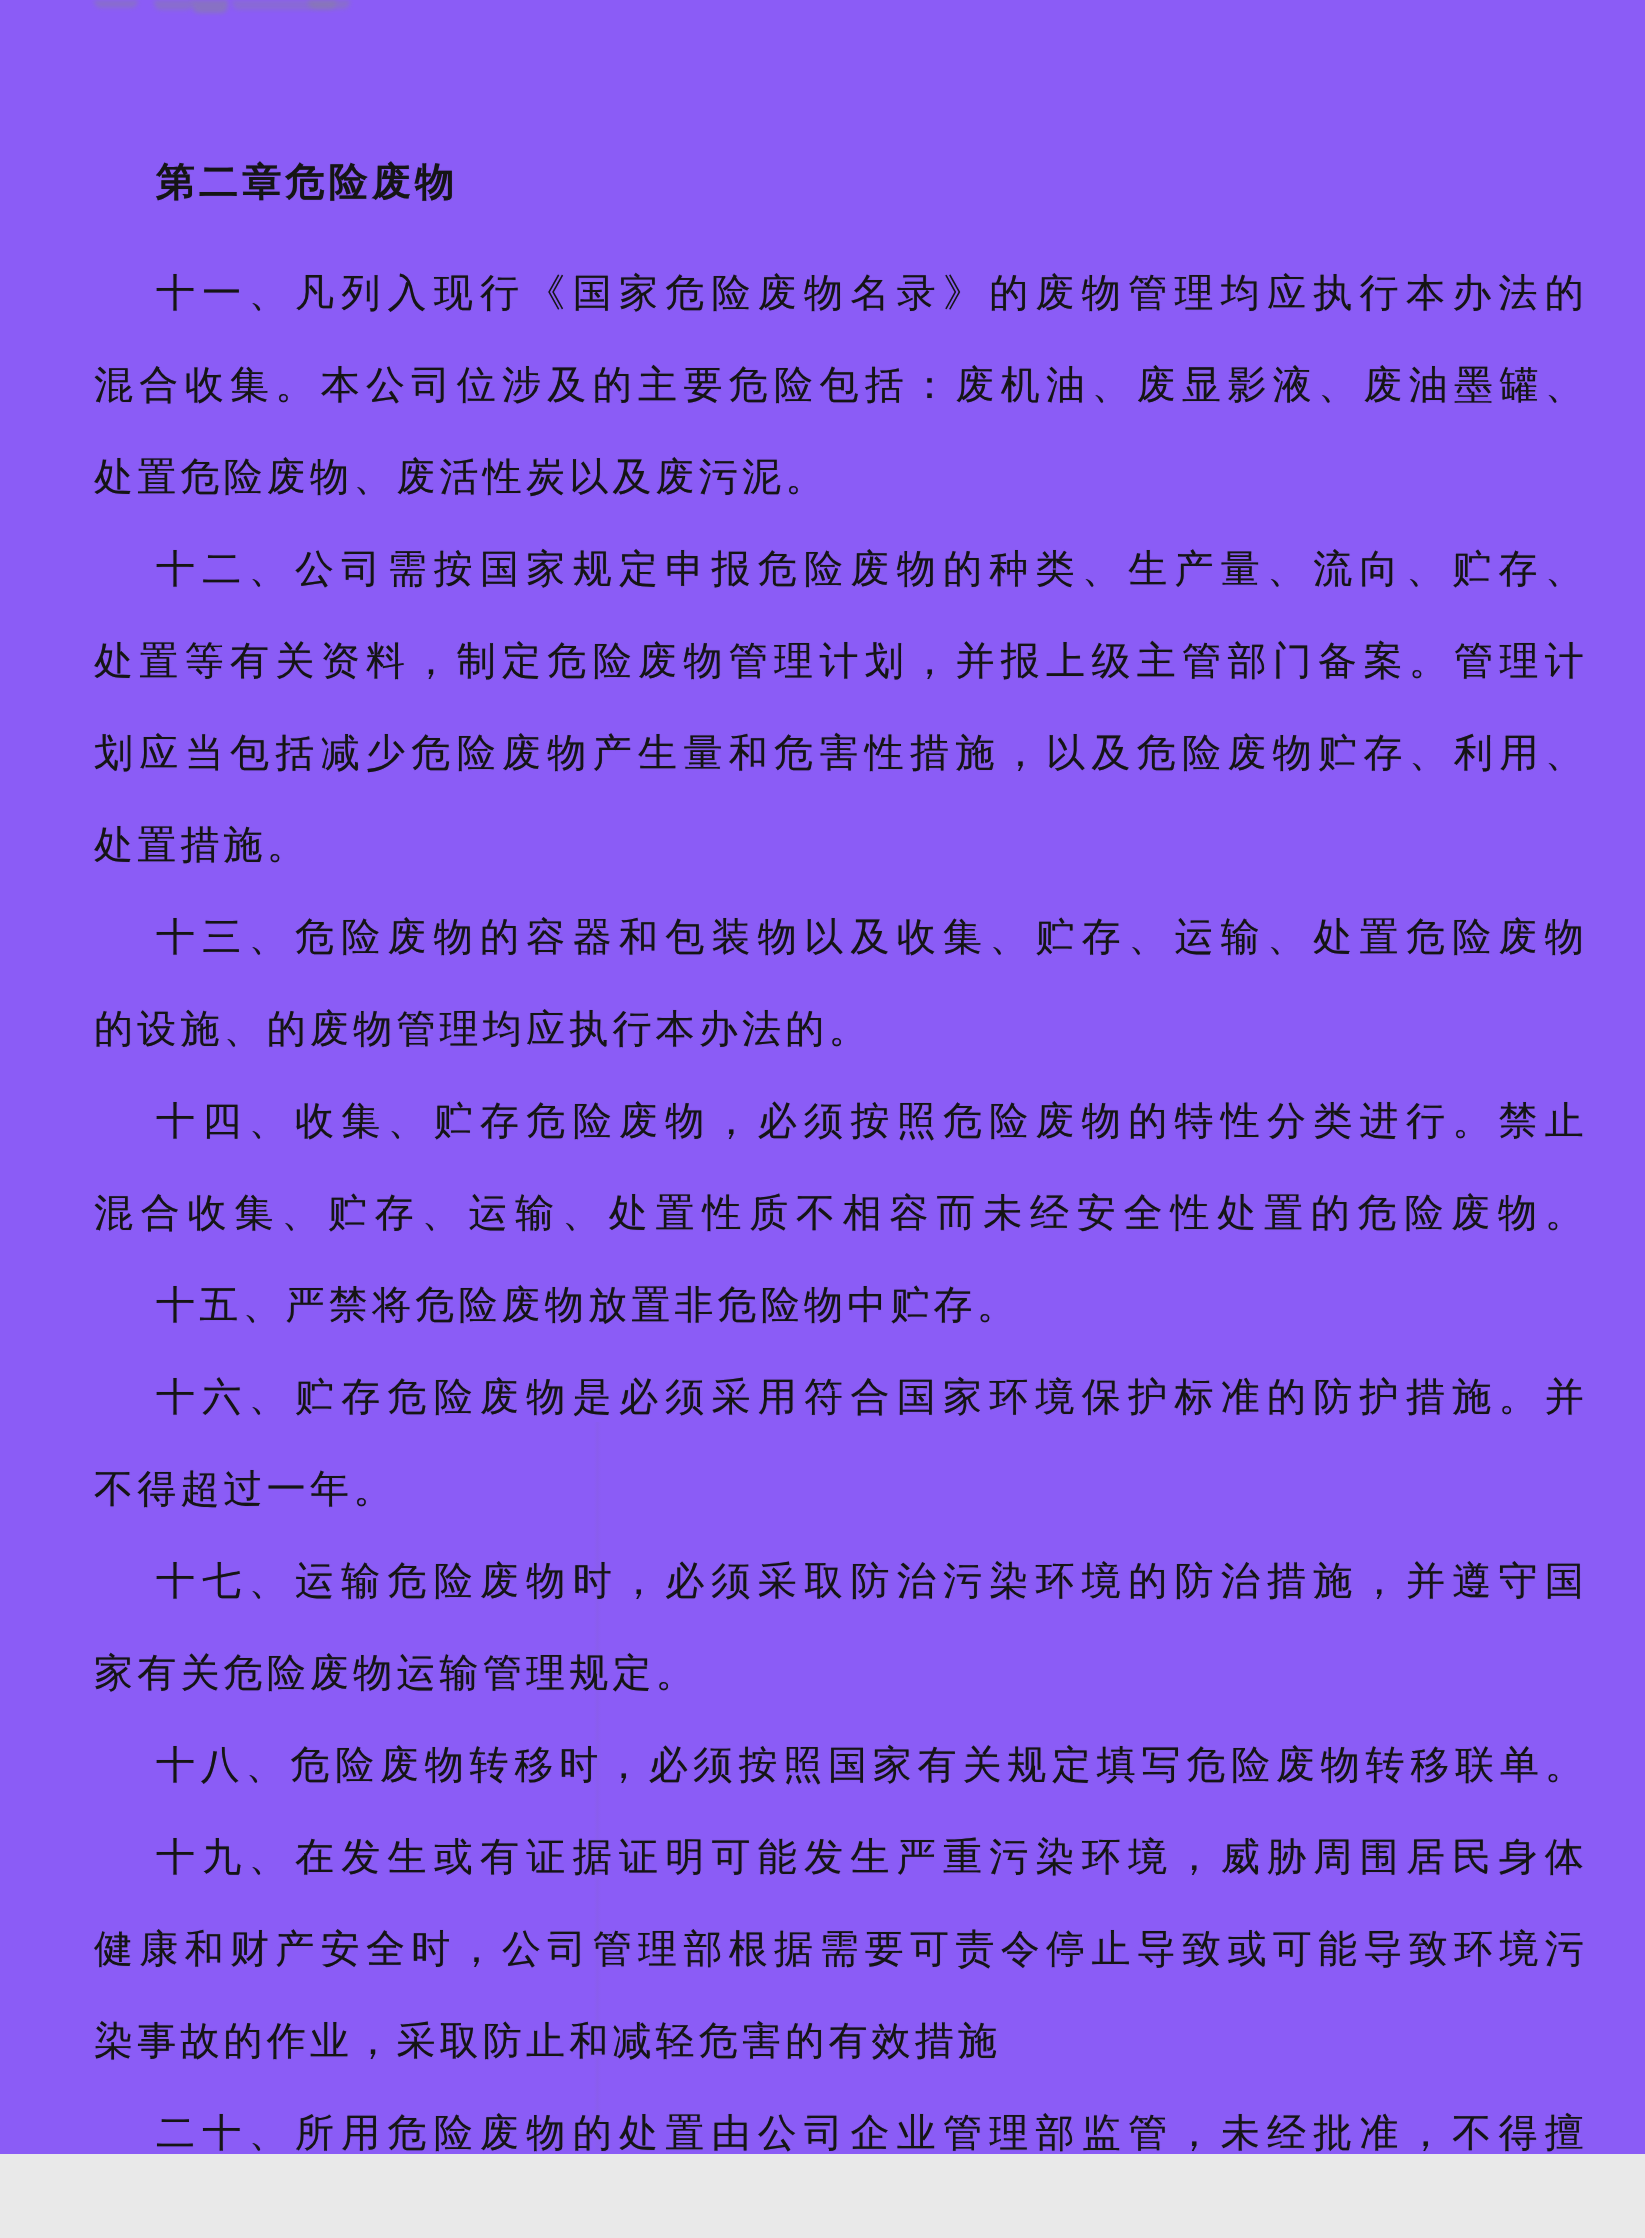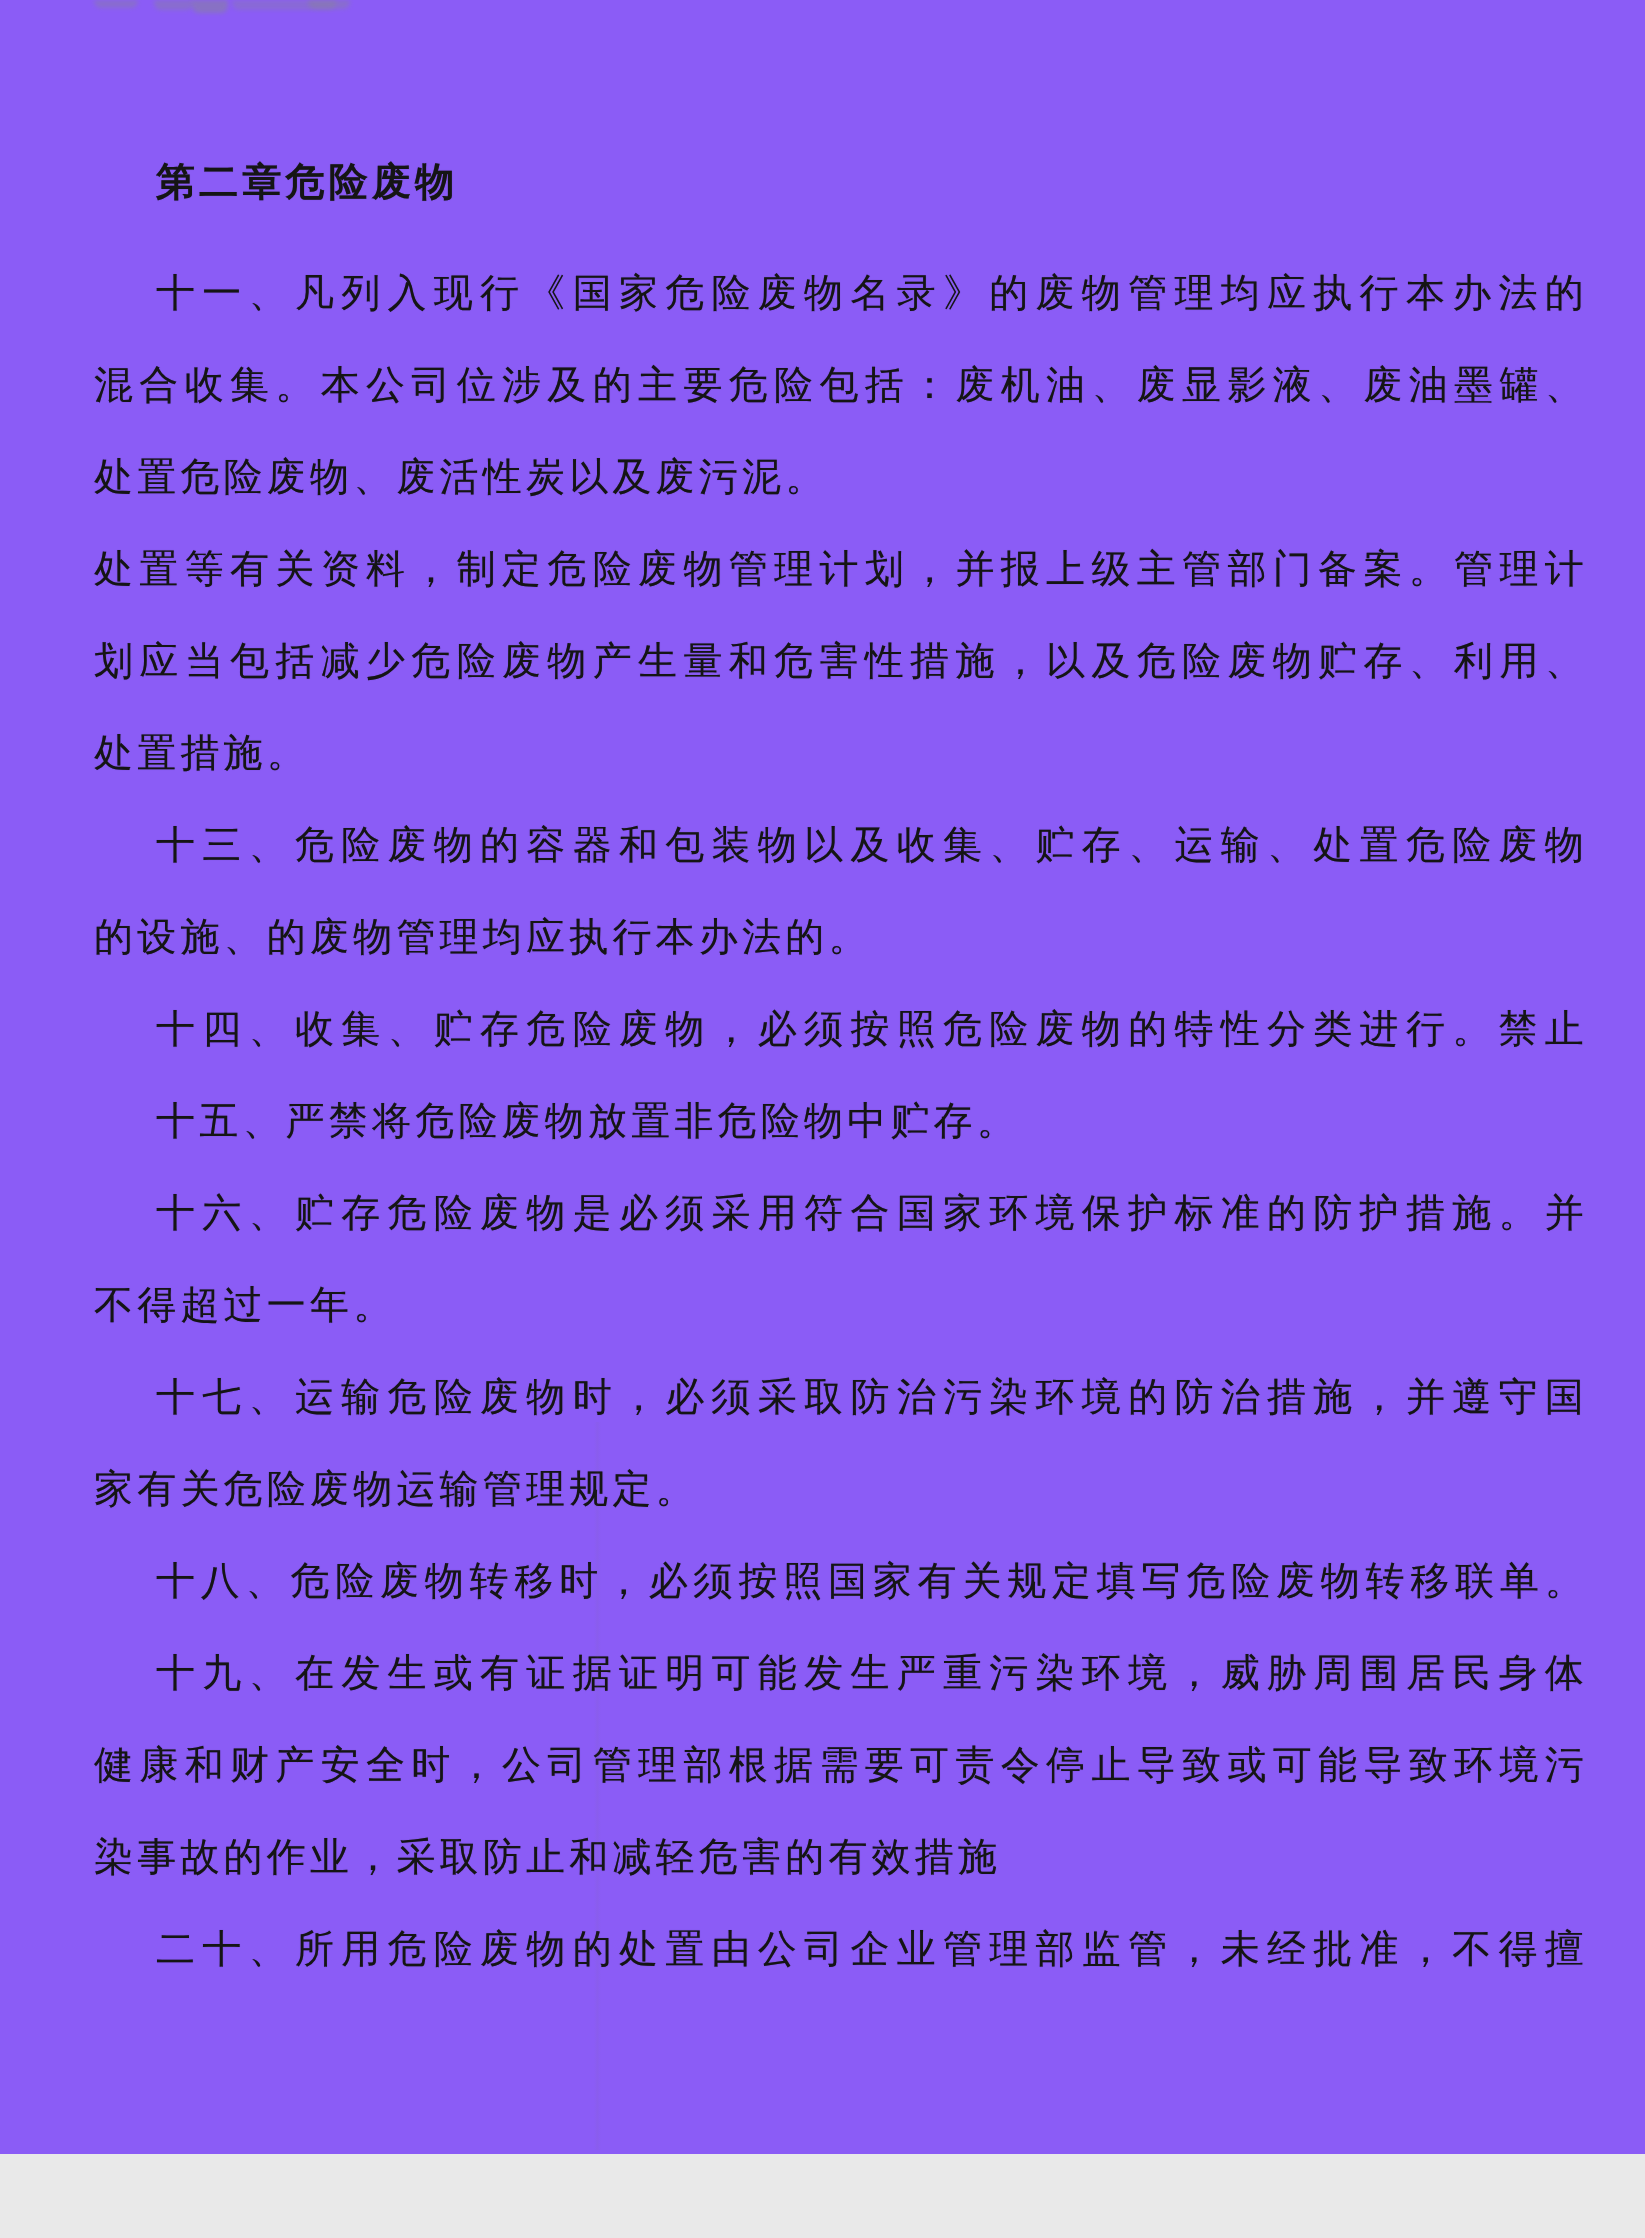--- a/index.html
+++ b/index.html
@@ -67,26 +67,28 @@
   <span class="blob b3"></span>
   <span class="blob b4"></span>
   <span class="blob b5"></span>
   <span class="crease"></span>
 
   <div class="line heading ind">第二章危险废物</div>
 
   <div class="line ind jl">十一、凡列入现行《国家危险废物名录》的废物管理均应执行本办法的</div>
   <div class="line jl">混合收集。本公司位涉及的主要危险包括：废机油、废显影液、废油墨罐、</div>
   <div class="line">处置危险废物、废活性炭以及废污泥。</div>
+  <div class="line ind jl">十二、公司需按国家规定申报危险废物的种类、生产量、流向、贮存、</div>
   <div class="line jl">处置等有关资料，制定危险废物管理计划，并报上级主管部门备案。管理计</div>
   <div class="line jl">划应当包括减少危险废物产生量和危害性措施，以及危险废物贮存、利用、</div>
   <div class="line">处置措施。</div>
   <div class="line ind jl">十三、危险废物的容器和包装物以及收集、贮存、运输、处置危险废物</div>
   <div class="line">的设施、的废物管理均应执行本办法的。</div>
   <div class="line ind jl">十四、收集、贮存危险废物，必须按照危险废物的特性分类进行。禁止</div>
+  <div class="line jl">混合收集、贮存、运输、处置性质不相容而未经安全性处置的危险废物。</div>
   <div class="line ind">十五、严禁将危险废物放置非危险物中贮存。</div>
   <div class="line ind jl">十六、贮存危险废物是必须采用符合国家环境保护标准的防护措施。并</div>
   <div class="line">不得超过一年。</div>
   <div class="line ind jl">十七、运输危险废物时，必须采取防治污染环境的防治措施，并遵守国</div>
   <div class="line">家有关危险废物运输管理规定。</div>
   <div class="line ind jl">十八、危险废物转移时，必须按照国家有关规定填写危险废物转移联单。</div>
   <div class="line ind jl">十九、在发生或有证据证明可能发生严重污染环境，威胁周围居民身体</div>
   <div class="line jl">健康和财产安全时，公司管理部根据需要可责令停止导致或可能导致环境污</div>
   <div class="line">染事故的作业，采取防止和减轻危害的有效措施</div>
   <div class="line ind jl">二十、所用危险废物的处置由公司企业管理部监管，未经批准，不得擅</div>

